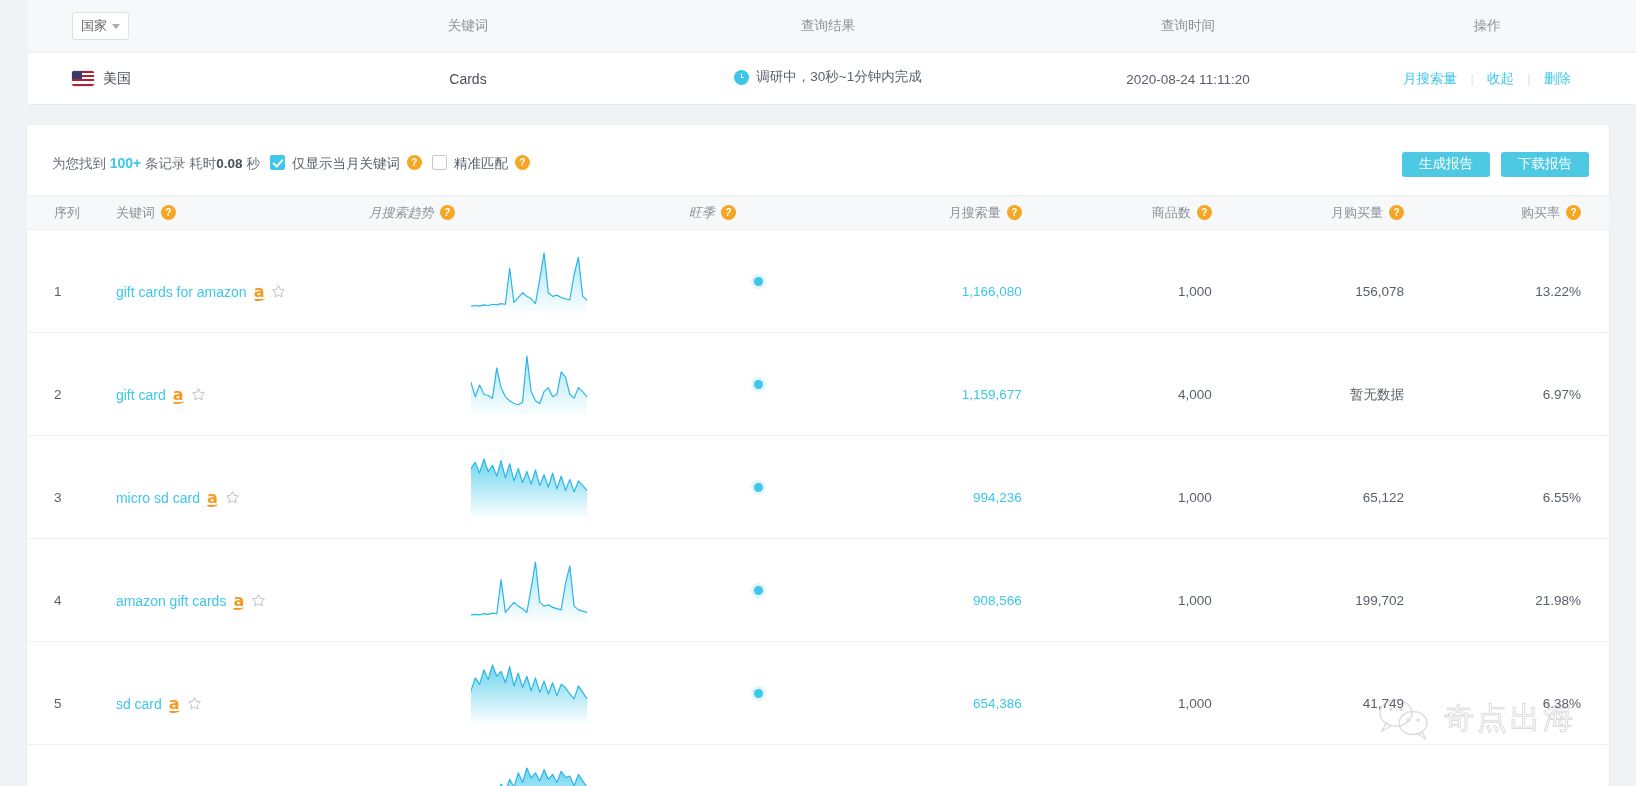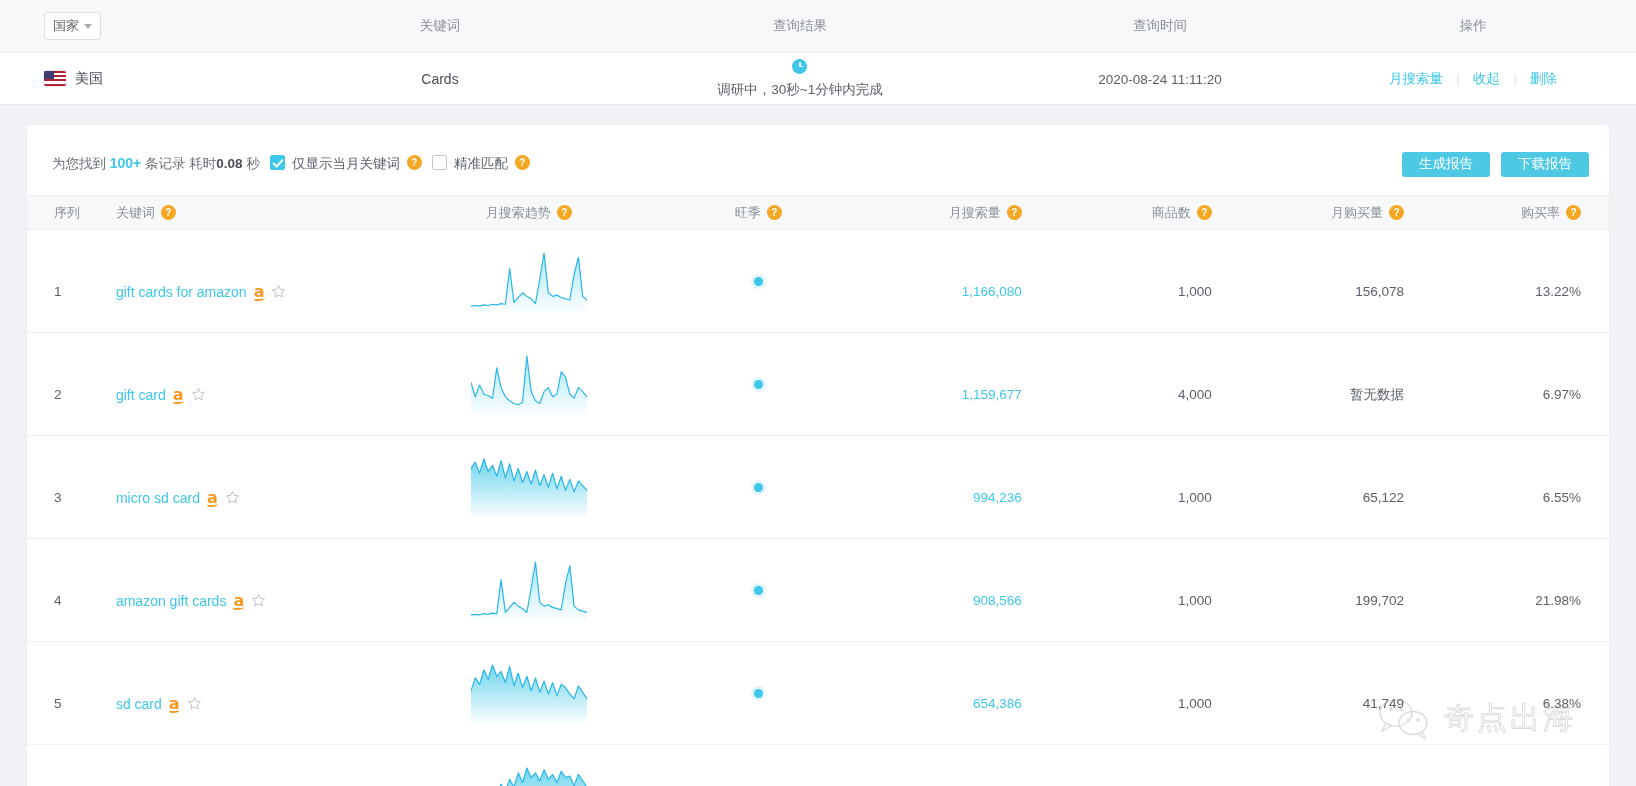--- a/index.html
+++ b/index.html
@@ -14,20 +14,21 @@
     width: 1636px;
     height: 786px;
     overflow: hidden;
     background: #f0f2f5;
   }
 
   
   .query-panel {
     background: #d946ef;
     border-bottom: 1px solid #e8eaec;
+    margin-left: 28px;
   }
   .query-head {
     display: flex;
     align-items: center;
     height: 52px;
     background: #f7f8fa;
     border-bottom: 1px solid #eceef1;
   }
   .query-row {
     display: flex;
@@ -96,21 +97,20 @@
   .query-keyword {
     font-size: 14px;
     color: #4a4f57;
   }
   .result-cell {
     display: inline-flex;
     align-items: center;
     gap: 7px;
     font-size: 13.5px;
     color: #5a6069;
-    flex-direction: column;
   }
   .clock-icon {
     width: 15px; height: 15px;
     border-radius: 50%;
     background: #3ec7e8;
     position: relative;
     flex: none;
   }
   .clock-icon::before,
   .clock-icon::after {
@@ -236,21 +236,21 @@
     height: 33px;
     padding: 0;
     border-top: 1px solid #eceef1;
     border-bottom: 1px solid #eceef1;
   }
   .th-inner {
     display: flex;
     align-items: center;
     gap: 6px;
   }
-  .th-inner.center { justify-content: center; }
+  .th-inner.center { justify-content: flex-start; font-style: italic; }
   .th-inner.right  { justify-content: flex-end; }
 
   .c-seq   { width: 58px;  }
   .c-kw    { width: 262px; }
   .c-trend { width: 300px; }
   .c-peak  { width: 130px; }
   .c-vol   { width: 182px; }
   .c-goods { width: 178px; }
   .c-buy   { width: 180px; }
   .c-rate  { width: 192px; }

